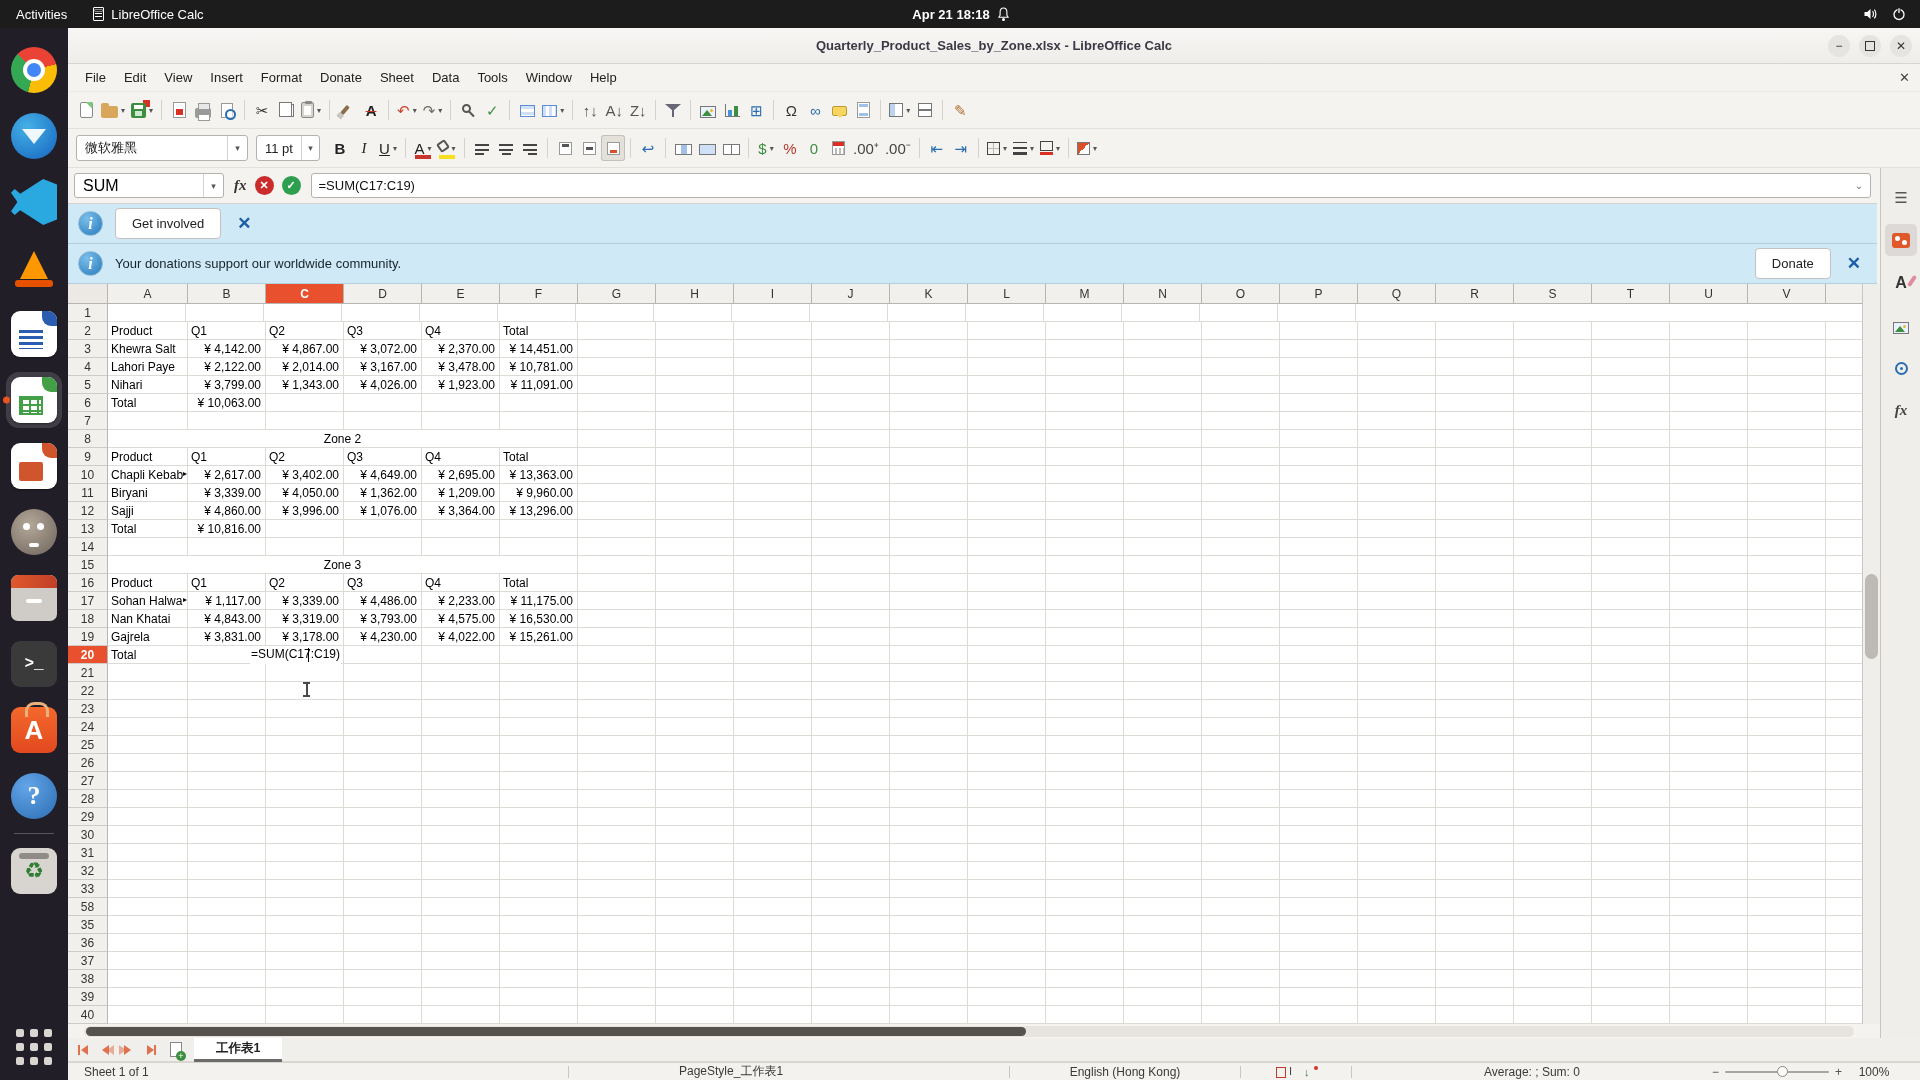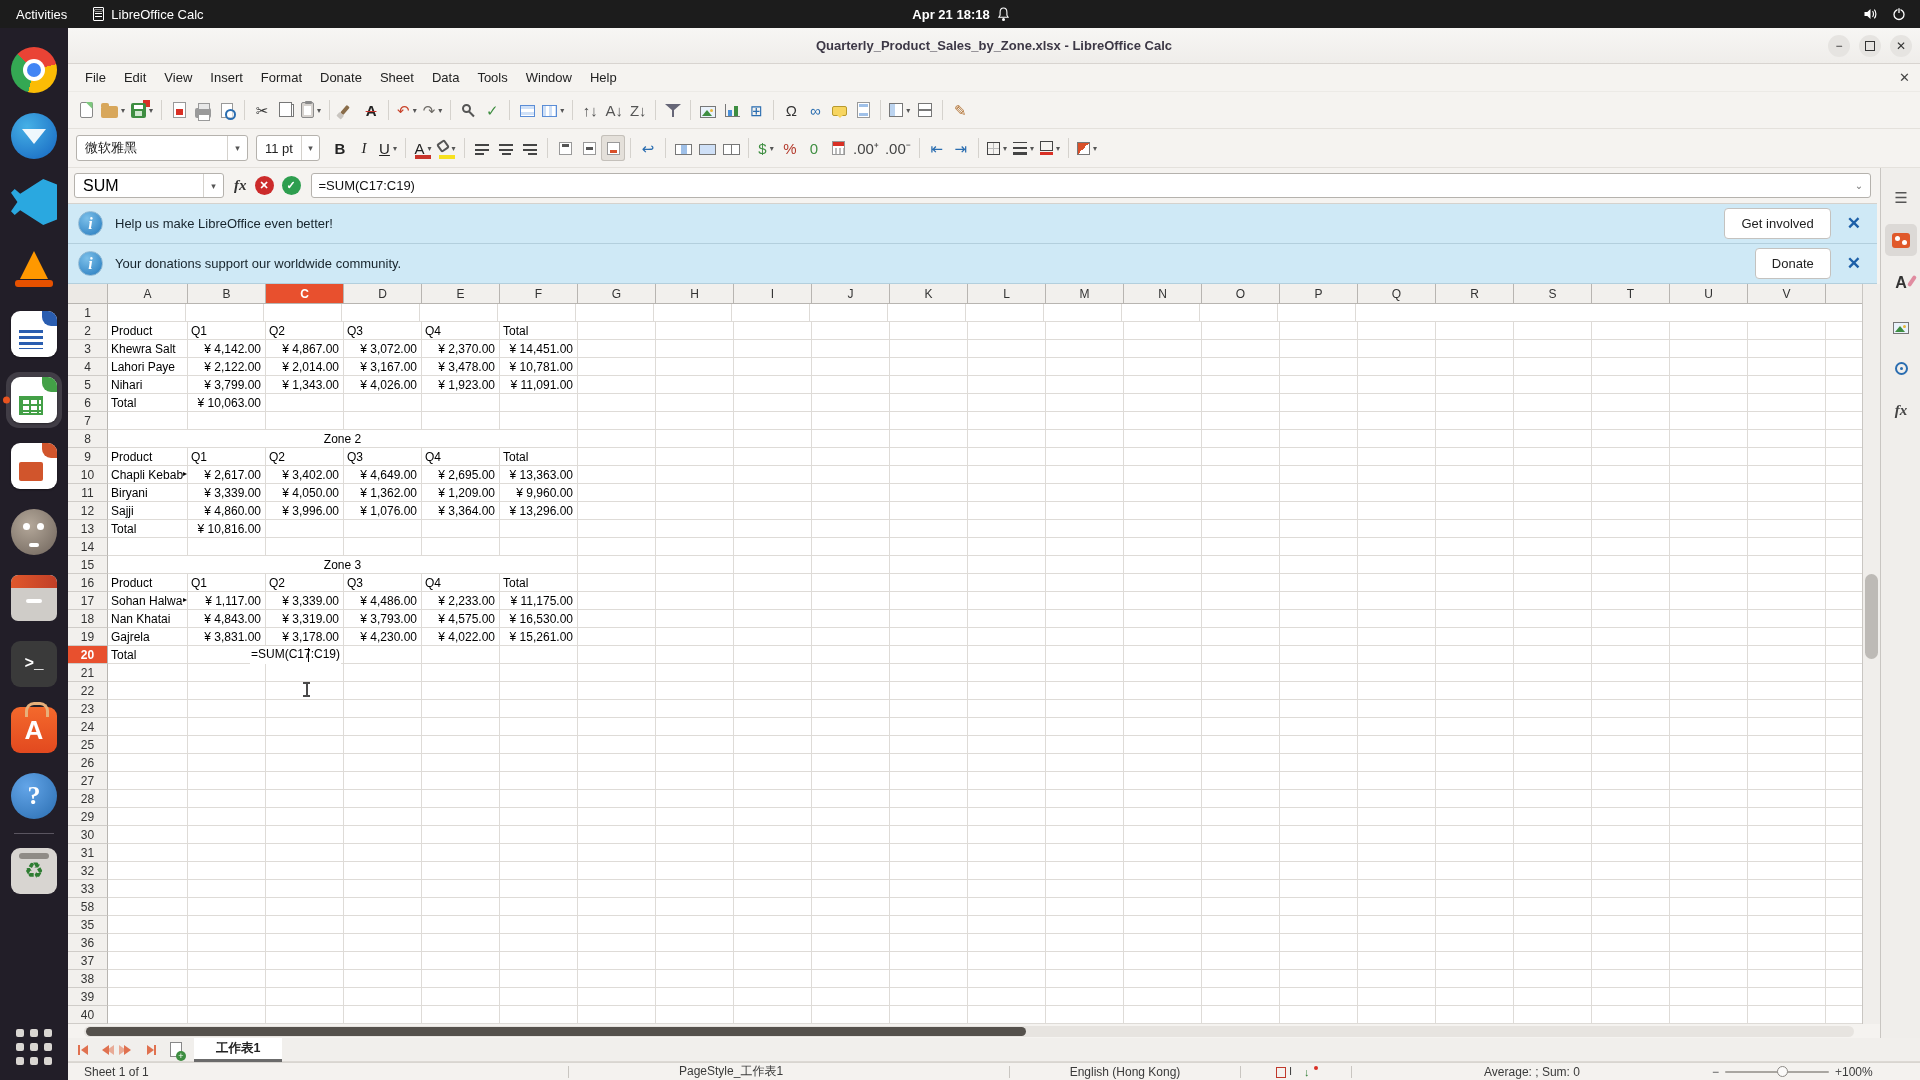--- a/index.html
+++ b/index.html
@@ -287,21 +287,21 @@
   .sb-ins { position:relative; width:18px; height:12px; }
   .sb-ins::before { content:""; position:absolute; left:0; top:1px; width:8px; height:9px; border:1px solid #c0392b; }
   .sb-ins::after { content:"I"; position:absolute; right:2px; top:-1px; font-size:11px; color:#444; }
   .sb-save { position:relative; width:12px; height:12px; color:#2e7d32; font-weight:bold; font-size:11px; }
   .sb-save::after { content:""; position:absolute; right:-2px; top:0; width:4px; height:4px; border-radius:50%; background:#d93025; }
   .sb4 { flex:1; text-align:center; }
   .zoomctl { width:130px; display:flex; align-items:center; gap:6px; color:#555; }
   .ztrack { flex:1; height:2px; background:#a9a6a1; position:relative; border-radius:1px; }
   .zthumb { position:absolute; left:50%; top:-5px; width:11px; height:11px; background:#fbfaf9; border:1px solid #8d8a86;
       border-radius:50%; }
-  .sbzoom { width:78px; text-align:left; padding-right:14px; }
+  .sbzoom { width:78px; text-align:center; padding-right:14px; }
 
   
   .sidebarstrip { position:absolute; right:0; top:168px; width:40px; height:870px; background:#f0eeeb;
       border-left:1px solid #c9c6c2; z-index:35; }
   .sbicon { position:absolute; left:4px; width:32px; height:32px; border-radius:5px; display:flex;
       align-items:center; justify-content:center; cursor:pointer; }
   .sbicon.active { background:#dcd9d6; }
   .ic-props { width:18px; height:15px; background:#e0592a; border-radius:3px; }
   .ic-props::before { content:""; position:absolute; left:3px; top:3px; width:5px; height:5px; border-radius:50%; background:#fff; }
   .ic-props::after { content:""; position:absolute; right:3px; bottom:3px; width:5px; height:5px; border-radius:50%; background:#fff; }
@@ -704,21 +704,20 @@
         <span class="cbtn accept">✓</span>
       </span>
       <span class="fml">
         <span>=SUM(C17:C19)</span>
         <span class="fexp">⌄</span>
       </span>
     </div>
 
     <div class="infobar">
       <span class="infoicon">i</span>
-      <span class="infotext">Help us make LibreOffice even better!</span>
       <span class="infobtn">Get involved</span>
       <span class="infoclose">✕</span>
     </div>
     <div class="infobar">
       <span class="infoicon">i</span>
       <span class="infotext">Your donations support our worldwide community.</span>
       <span class="infobtn">Donate</span>
       <span class="infoclose">✕</span>
     </div>
 

